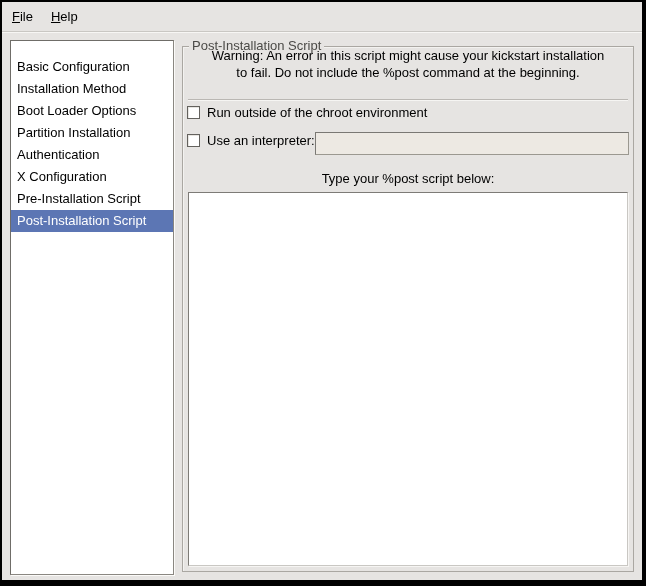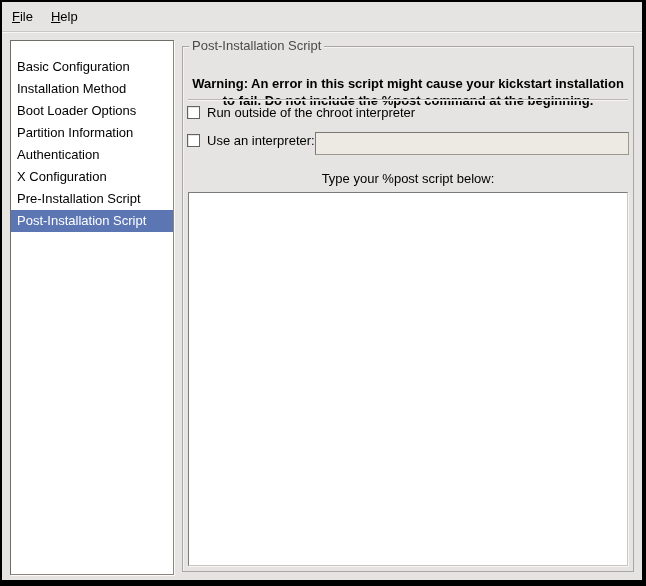--- a/index.html
+++ b/index.html
@@ -31,21 +31,21 @@
   .list-item.selected { color:#fff; }
   
   .frame {
     position:absolute; left:180px; top:44px; width:452px; height:526px;
     border:1px solid #aaa7a2; box-shadow:inset 1px 1px 0 #f3f2f0;
   }
   .frame-title {
     position:absolute; top:-9px; left:6px; padding:0 3px;
     background:#E6E4E2; color:#4b4a47; white-space:nowrap;
   }
-  .warning { position:absolute; top:28px; left:8px; right:8px; text-align:center; line-height:17px;font-weight:bold; }
+  .warning { position:absolute; top:0; left:8px; right:8px; text-align:center; line-height:17px; }
   .sep {
     position:absolute; left:5px; width:440px; height:2px;
     border-top:1px solid #bab7b3; border-bottom:1px solid #f6f5f3;
   }
   .sep1 { top:52px; }
   .cb-row { position:absolute; left:4px; height:17px; display:flex; align-items:center; gap:7px; }
   .cb-row1 { top:57px; } .cb-row2 { top:85px; }
   .checkbox {
     width:13px; height:13px; background:#fff; flex:0 0 auto;
     border:1px solid #64625e; box-shadow:inset 1px 1px 0 #e8e6e2;
@@ -72,40 +72,40 @@
 
   <div class="menubar">
     <div class="menu-item"><span class="mn">F</span><span>ile</span></div>
     <div class="menu-item"><span class="mn">H</span><span>elp</span></div>
   </div>
 
   <div class="sidebar" id="sidebar-list">
       <div class="list-item">Basic Configuration</div>
       <div class="list-item">Installation Method</div>
       <div class="list-item">Boot Loader Options</div>
-      <div class="list-item">Partition Information</div>
+      <div class="list-item">Partition Installation</div>
       <div class="list-item">Authentication</div>
       <div class="list-item">X Configuration</div>
       <div class="list-item">Pre-Installation Script</div>
       <div class="list-item selected" style="background: rgb(92, 118, 180);">Post-Installation Script</div>
     </div>
 
   <div class="frame">
     <span class="frame-title">Post-Installation Script</span>
 
     <div class="warning">
       <div>Warning: An error in this script might cause your kickstart installation</div>
       <div>to fail. Do not include the %post command at the beginning.</div>
     </div>
 
     <div class="sep sep1"></div>
 
     <div class="cb-row cb-row1">
       <span class="checkbox"></span>
-      <span>Run outside of the chroot interpreter</span>
+      <span>Run outside of the chroot environment</span>
     </div>
 
     <div class="cb-row cb-row2">
       <span class="checkbox"></span>
       <span>Use an interpreter:</span>
     </div>
     <input class="entry" type="text" value="" style="">
 
     <div class="script-label">Type your %post script below:</div>
 

